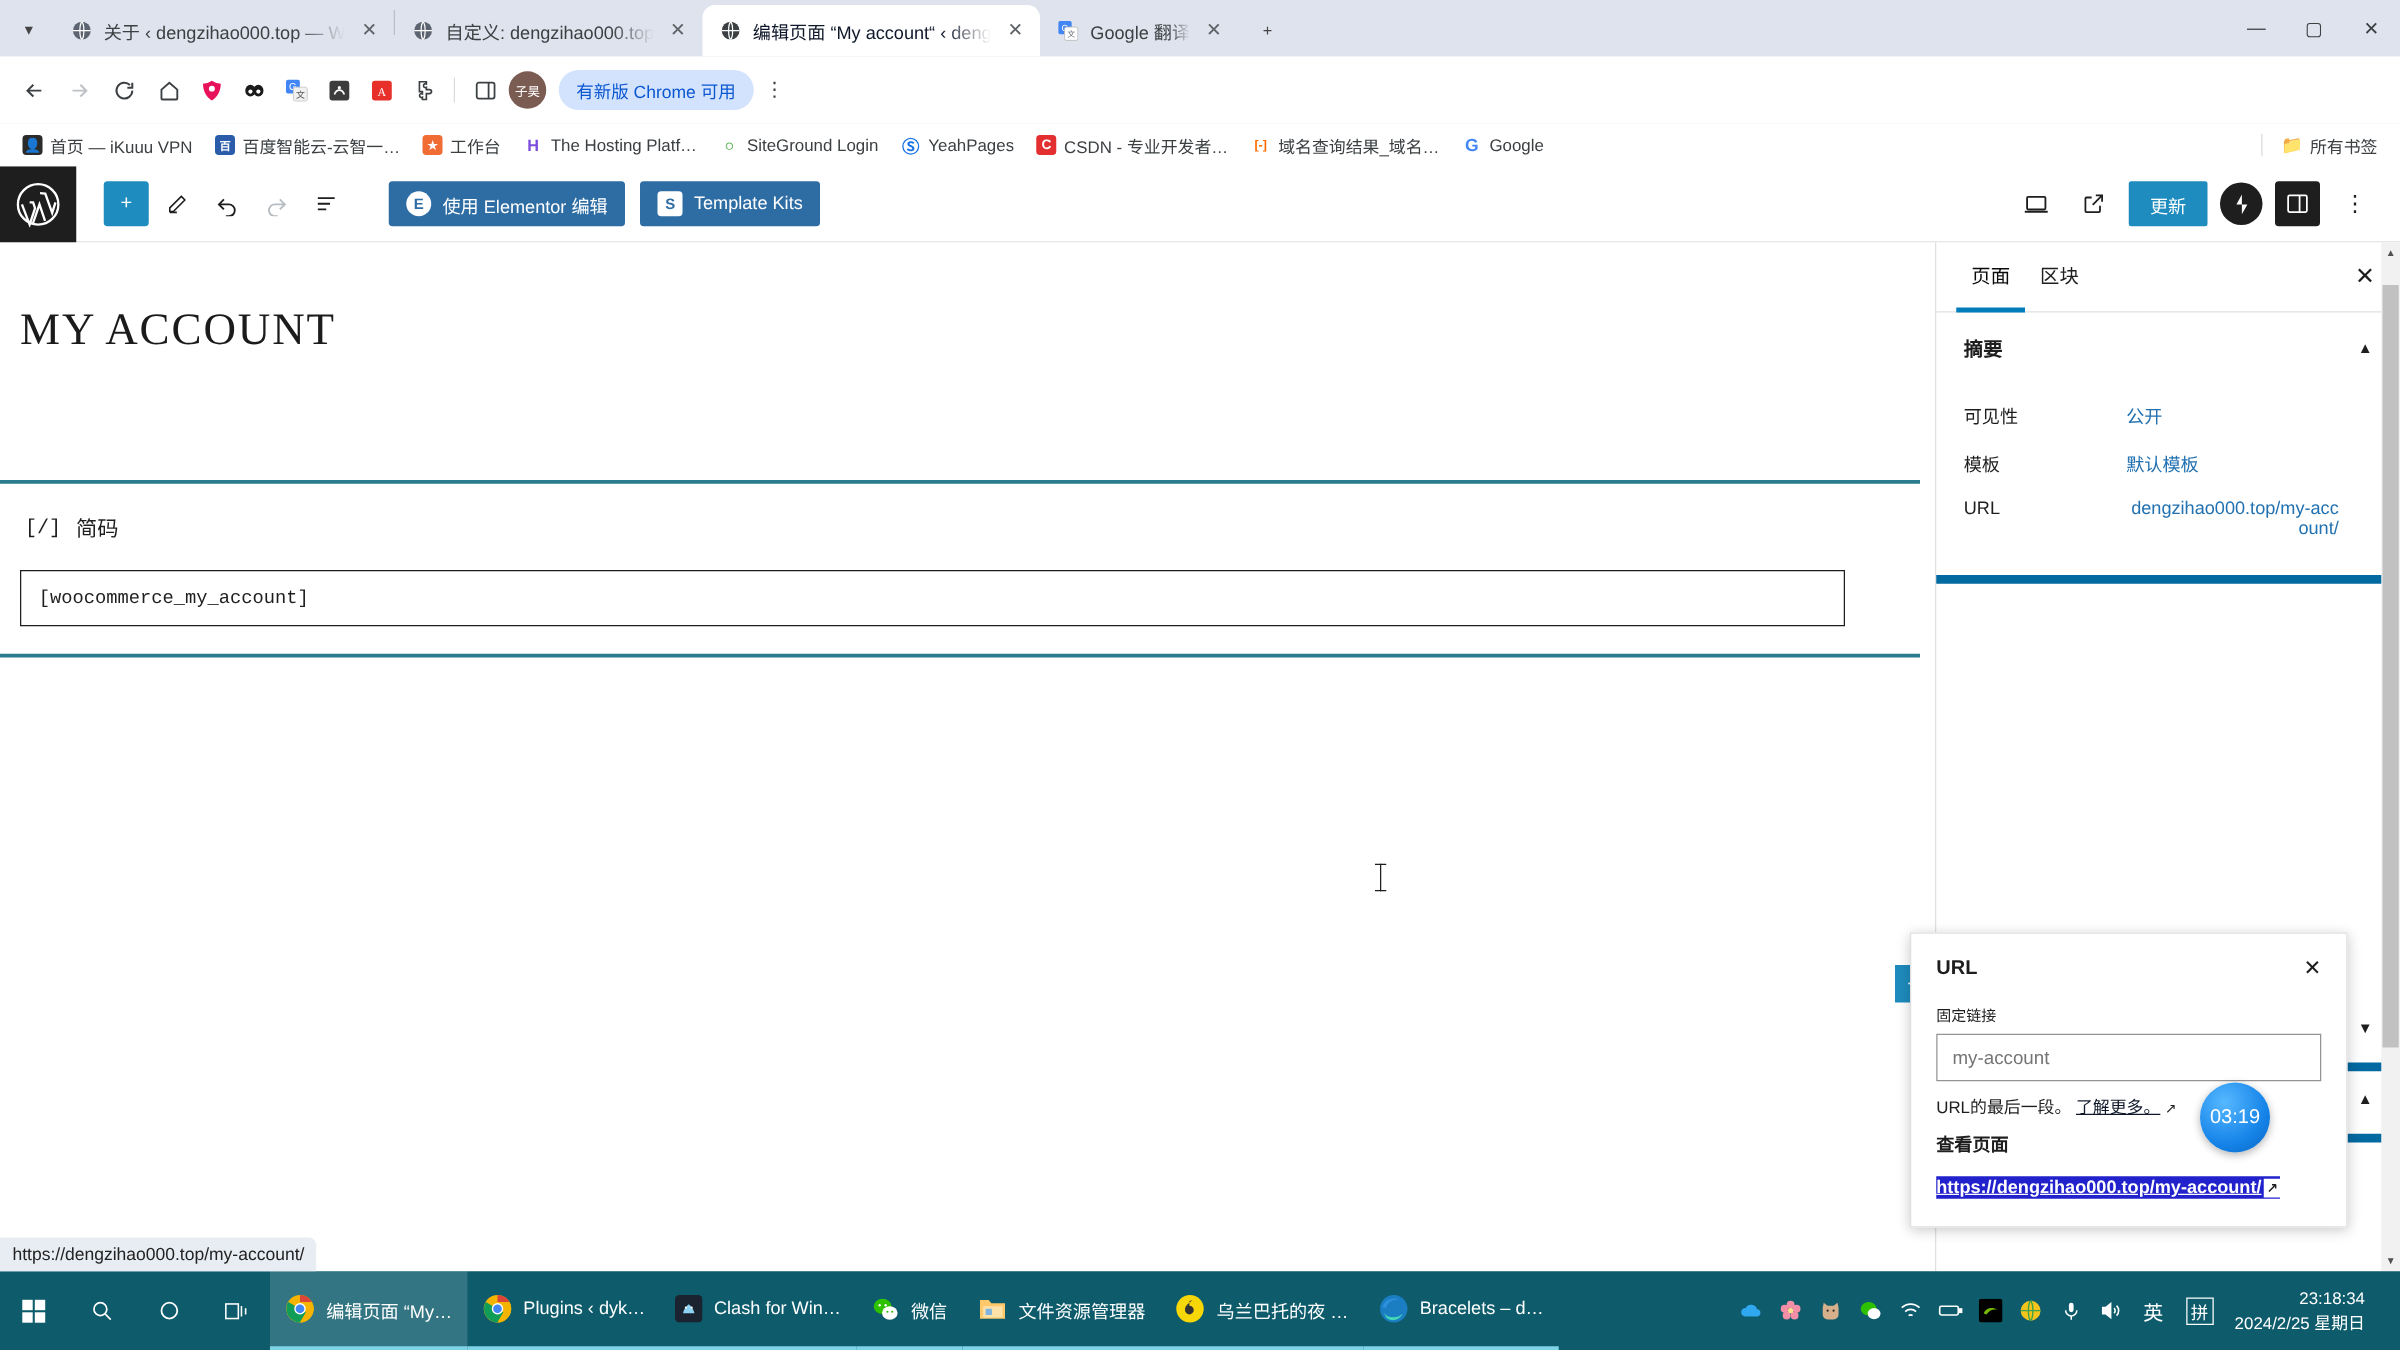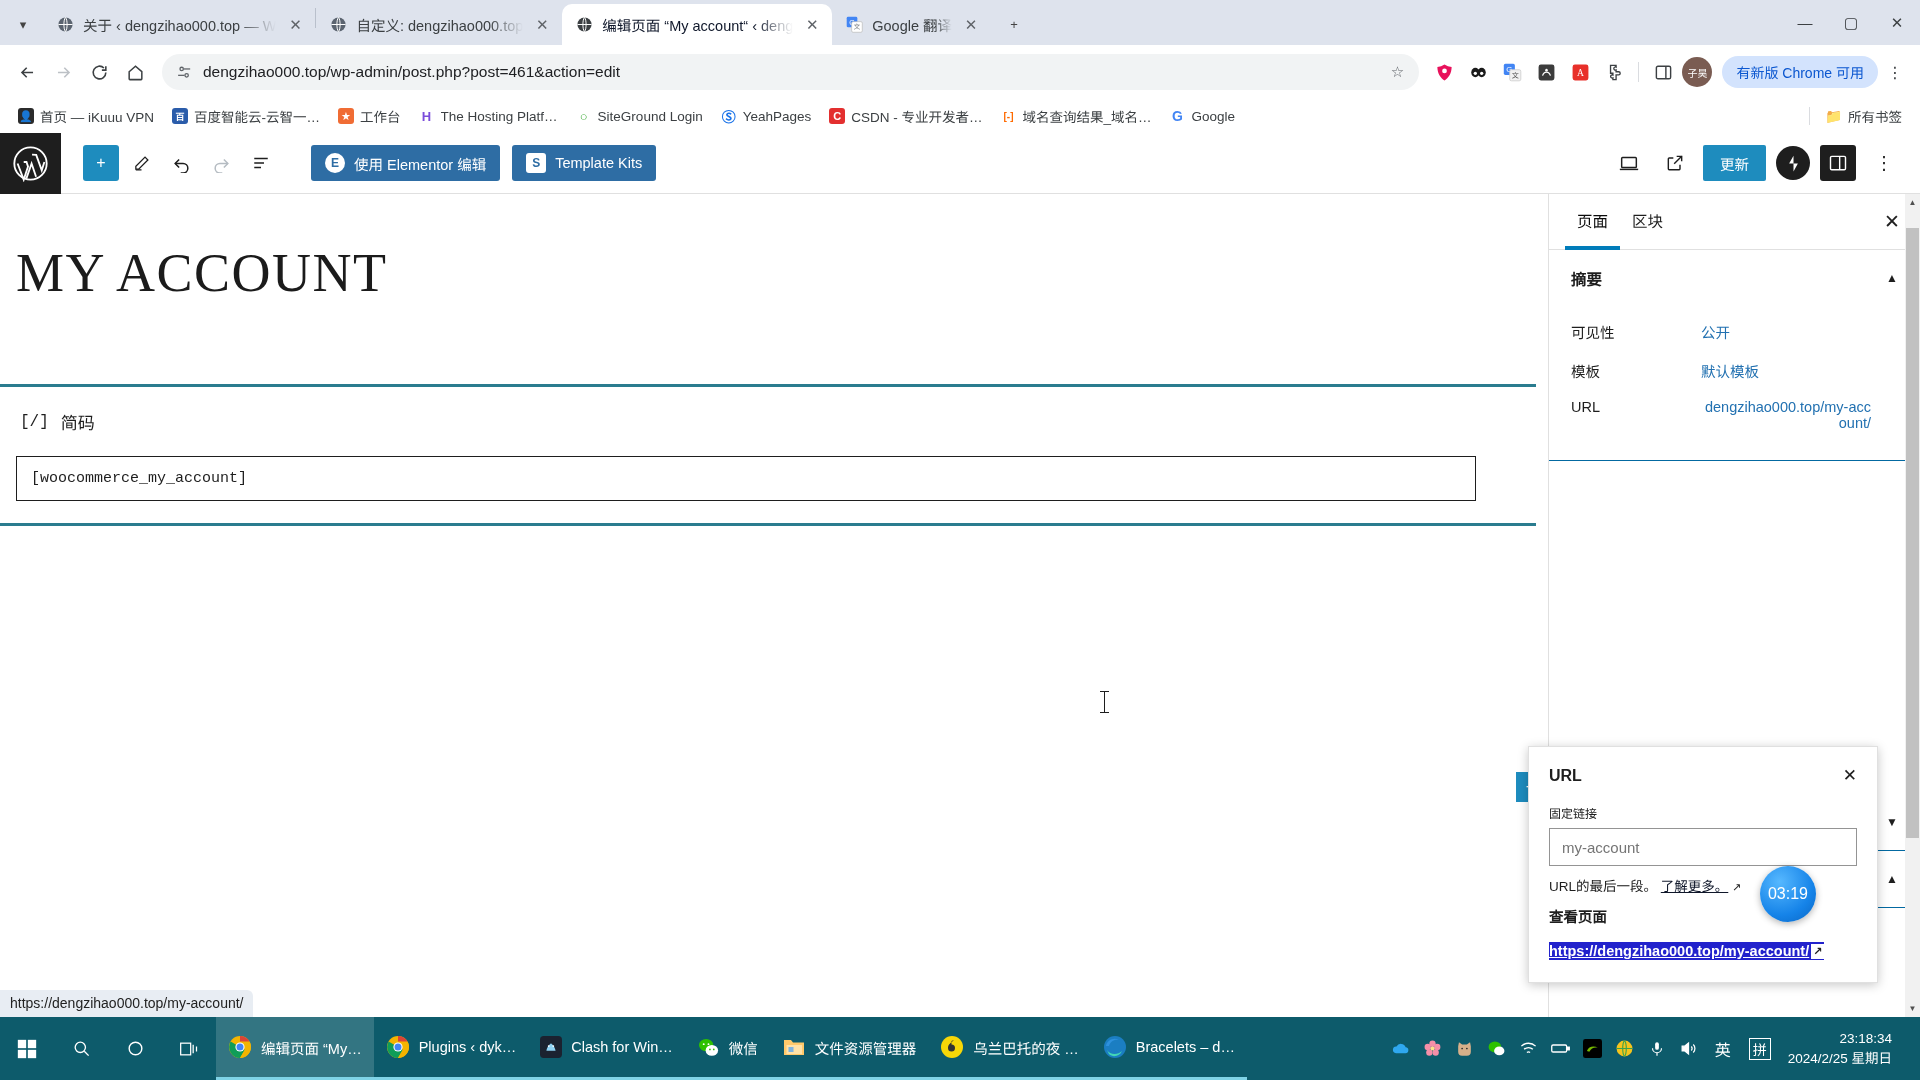--- a/index.html
+++ b/index.html
@@ -87,21 +87,21 @@
   .wp-right { margin-left:auto; display:flex; align-items:center; gap:10px; padding-right:18px; }
   .update-btn { background:#1e8cbe; color:#fff; height:36px; padding:0 17px; border-radius:2px;
                 display:flex; align-items:center; font-size:14.5px; }
   .circ-btn { width:34px; height:34px; border-radius:50%; background:#1e1e1e; color:#fff;
               display:flex; align-items:center; justify-content:center; }
   .sq-btn { width:36px; height:36px; border-radius:3px; background:#1e1e1e; color:#fff;
             display:flex; align-items:center; justify-content:center; }
 
   
   .canvas { position:absolute; top:61px; left:0; width:1548px; height:823px; background:#fff; }
-  .post-title { font-family:"Liberation Serif","DejaVu Serif",serif; font-size:54px; letter-spacing:1.5px;
+  .post-title { font-family:"Liberation Serif","DejaVu Serif",serif; font-size:36px; letter-spacing:1.5px;
                 color:#1b1b1b; padding:48px 0 0 16px; }
   .block-wrap { position:absolute; top:190px; left:0; width:1536px; border-top:3px solid #2a7c8f; border-bottom:3px solid #2a7c8f; padding:16px 16px 22px 16px; }
   .block-label { font-size:17px; color:#1e1e1e; display:flex; align-items:center; gap:12px; margin:6px 0 22px 4px; }
   .block-label .sc-ico { font-family:"Liberation Mono","DejaVu Sans Mono",monospace; font-size:16px; }
   .shortcode-input {
     width:1460px; height:45px; border:1px solid #1e1e1e; background:#fff;
     font-family:"Liberation Mono","DejaVu Sans Mono",monospace; font-size:15px; color:#1e1e1e;
     display:flex; align-items:center; padding:0 14px;
   }
   .caret { position:absolute; left:1104px; top:497px; width:1px; height:22px; background:#1e1e1e; }
@@ -110,21 +110,21 @@
   .plus-fab { position:absolute; left:1516px; top:578px; width:30px; height:30px; background:#1e8cbe;
               color:#fff; display:flex; align-items:center; justify-content:center; font-size:18px; }
 
   
   .sidebar { position:absolute; top:61px; right:0; width:372px; height:823px; background:#fff;
              border-left:1px solid #e0e0e0; }
   .sb-tabs { height:56px; display:flex; align-items:center; padding:0 16px; border-bottom:1px solid #e0e0e0; position:relative; }
   .sb-tab { font-size:15.5px; color:#1e1e1e; padding:0 12px; height:56px; line-height:56px; }
   .sb-tab.active { box-shadow: inset 0 -4px 0 0 #007cba; color:#0a0a0a; }
   .sb-close { position:absolute; right:20px; font-size:19px; color:#1e1e1e; }
-  .sb-section { border-bottom:1px solid #0369a1; }
+  .sb-section { border-bottom:7px solid #0369a1; }
   .sb-sec-head { height:56px; display:flex; align-items:center; justify-content:space-between;
                  padding:0 22px; font-size:15.5px; color:#1e1e1e; font-weight:bold; }
   .sb-rows { padding:6px 22px 20px 22px; }
   .sb-row { display:flex; padding:9px 0; font-size:14.5px; }
   .sb-row .k { width:130px; color:#1e1e1e; flex:none; }
   .sb-row .v { color:#2271b1;text-align:right; }
   .chev { font-size:12px; color:#1e1e1e; }
 
   
   .popover { position:absolute; left:1528px; top:613px; width:350px; background:#fff;
@@ -258,32 +258,20 @@
           <path d="M20 12a8 8 0 1 1-2.4-5.7"></path>
           <path d="M20 4v5h-5"></path>
         </svg>
     </div>
     <div class="nav-btn">
       <svg width="19" height="19" viewBox="0 0 24 24" fill="none" stroke="currentColor" stroke-width="1.9">
           <path d="M4 11l8-7 8 7v9a1 1 0 0 1-1 1H5a1 1 0 0 1-1-1z"></path>
         </svg>
     </div>
 
-    <div class="omnibox">
-      <span>
-        <svg width="17" height="17" viewBox="0 0 24 24" fill="none" stroke="#5f6368" stroke-width="1.8">
-            <circle cx="8" cy="7" r="2.4"></circle>
-            <path d="M11 7h9"></path>
-            <circle cx="15" cy="16" r="2.4"></circle>
-            <path d="M12 16H3"></path>
-          </svg>
-      </span>
-      <span class="url">dengzihao000.top/wp-admin/post.php?post=461&amp;action=edit</span>
-      <span class="star">☆</span>
-    </div>
 
     <div class="ext-icons">
       <div class="ext">
         <svg width="19" height="19" viewBox="0 0 24 24">
             <path d="M12 2a16 16 0 0 0 9 3c0 8-4 14-9 17C7 19 3 13 3 5a16 16 0 0 0 9-3z" fill="#e8115b"></path>
             <circle cx="12" cy="10" r="3" fill="#fff"></circle>
           </svg>
       </div>
       <div class="ext">
         <svg width="19" height="19" viewBox="0 0 24 24">

